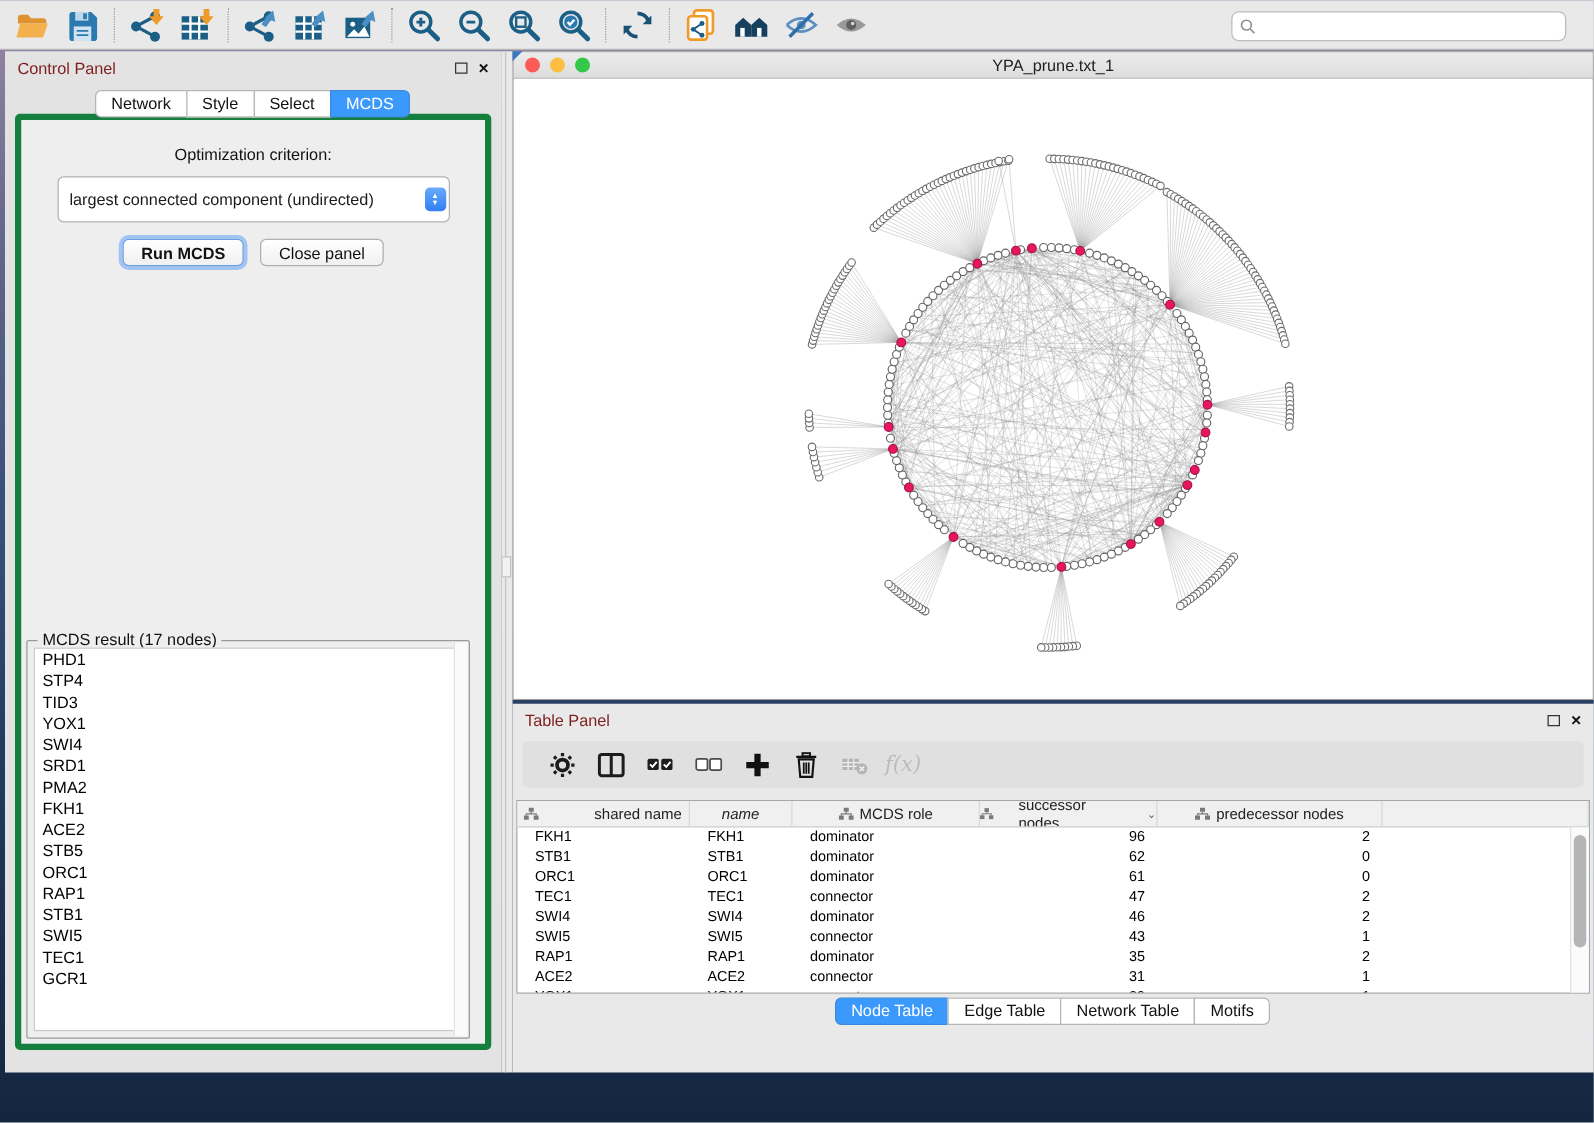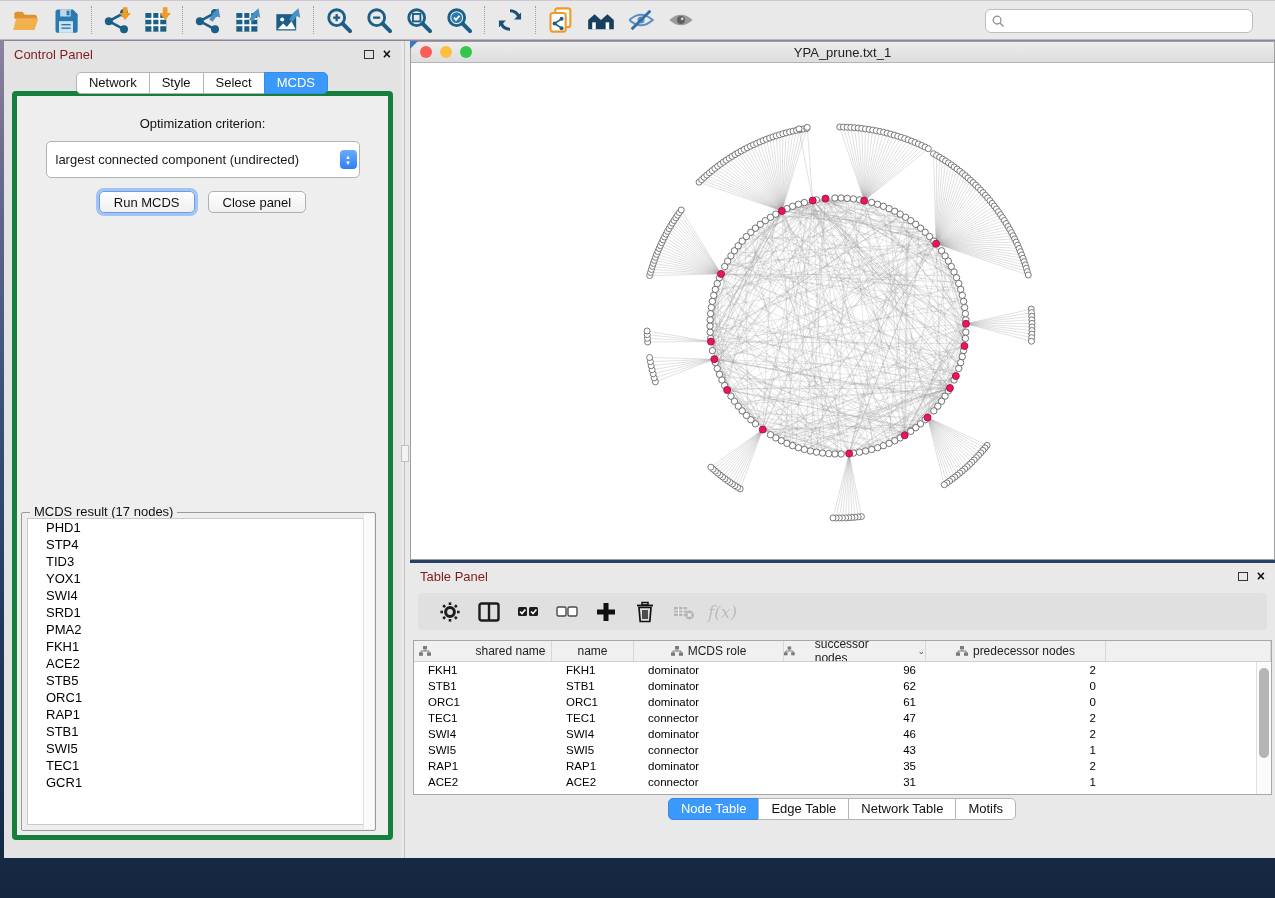--- a/index.html
+++ b/index.html
@@ -35,25 +35,25 @@
   .crit-label { text-align:center; margin-top:20px; font-size:13px; color:#111; }
   .crit-select { margin:10px auto 0; width:314px; height:37px; background:#fff; border:1px solid #b3b3b3;
                  border-radius:5px; display:flex; align-items:center; padding-left:9px; font-size:13px; }
   .stepper { margin-left:auto; margin-right:2px; width:17px; height:19px; border-radius:4px;
              background:linear-gradient(180deg,#6aabfb,#2f7ef5); display:flex; flex-direction:column;
              align-items:center; justify-content:center; }
   .stepper span { color:#fff; font-size:6px; line-height:6px; }
   .btn-row { display:flex; justify-content:center; gap:13px; margin-top:13px; }
   .push-btn { height:22px; padding:0 14px; font-size:13px; color:#111; background:linear-gradient(180deg,#ffffff,#f0f0f0);
               border:1px solid #b0b0b0; border-radius:5px; display:flex; align-items:center; }
-  .push-btn.focused { box-shadow:0 0 0 3px rgba(100,160,250,.55); border-color:#6aa0e0; }
+  .push-btn.focused { box-shadow:0 0 0 3px rgba(100,160,250,.55); border-color:#6aa0e0;font-weight:bold; }
   .groupbox { position:absolute; left:4px; right:12px; top:416px; bottom:4px; border:1px solid #9a9a9a;
               border-radius:2px; }
   .groupbox-legend { position:absolute; top:-9px; left:8px; background:#eeeeee; padding:0 4px; font-size:13px; color:#111; }
-  .mcds-list { position:absolute; inset:5px; background:#fff; border:1px solid #c9c9c9; overflow:hidden;padding-left:12px; }
+  .mcds-list { position:absolute; inset:5px; background:#fff; border:1px solid #c9c9c9; overflow:hidden; }
   .mcds-item { font-size:13px; padding:1px 0 1px 6px; line-height:15px; color:#000; }
   .list-scroll { position:absolute; top:1px; bottom:1px; right:1px; width:11px; background:#fafafa; border-left:1px solid #e2e2e2; }
 
   
   .pane-divider { position:absolute; left:401px; top:41px; width:9px; height:817px; background:#e9e9e9; }
   .pane-divider .line { position:absolute; left:3px; top:0; bottom:0; width:1px; background:#c4c4c4; }
   .pane-divider .handle { position:absolute; left:0px; top:404px; width:8px; height:17px; background:#f2f2f2;
                           border:1px solid #c0c0c0; }
 
   
@@ -1340,21 +1340,21 @@
       <div class="tbl-head" id="tbl-head">
           <div class="th" style="width: 138px; gap: 44px;">
             <svg width="12" height="10" viewBox="0 0 12 10">
               <rect x="4" y="0" width="4" height="3.4" fill="#7a7a7a"></rect>
               <rect x="0" y="6.4" width="4" height="3.4" fill="#7a7a7a"></rect>
               <rect x="8" y="6.4" width="4" height="3.4" fill="#7a7a7a"></rect>
               <path d="M6 3.4 v1.6 M2 6.4 v-1.4 h8 v1.4" stroke="#7a7a7a" fill="none" stroke-width="1"></path>
             </svg>
             <span>shared name</span>
           </div>
-          <div class="th" style="width: 82px;">
+          <div class="th" style="width: 82px; font-style: italic;">
             <span>name</span>
           </div>
           <div class="th" style="width: 150px;">
             <svg width="12" height="10" viewBox="0 0 12 10">
               <rect x="4" y="0" width="4" height="3.4" fill="#7a7a7a"></rect>
               <rect x="0" y="6.4" width="4" height="3.4" fill="#7a7a7a"></rect>
               <rect x="8" y="6.4" width="4" height="3.4" fill="#7a7a7a"></rect>
               <path d="M6 3.4 v1.6 M2 6.4 v-1.4 h8 v1.4" stroke="#7a7a7a" fill="none" stroke-width="1"></path>
             </svg>
             <span>MCDS role</span>

